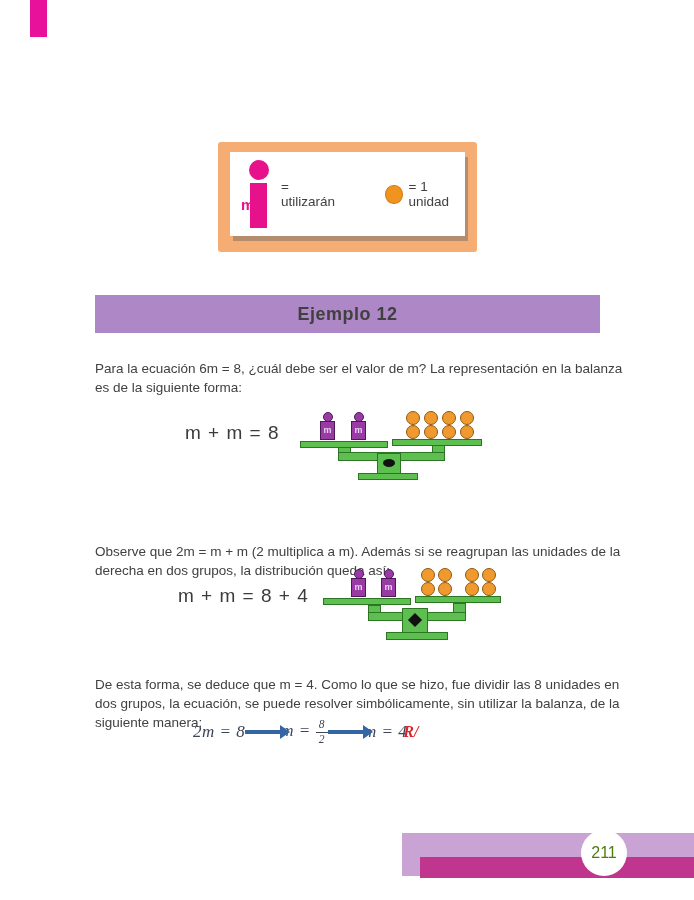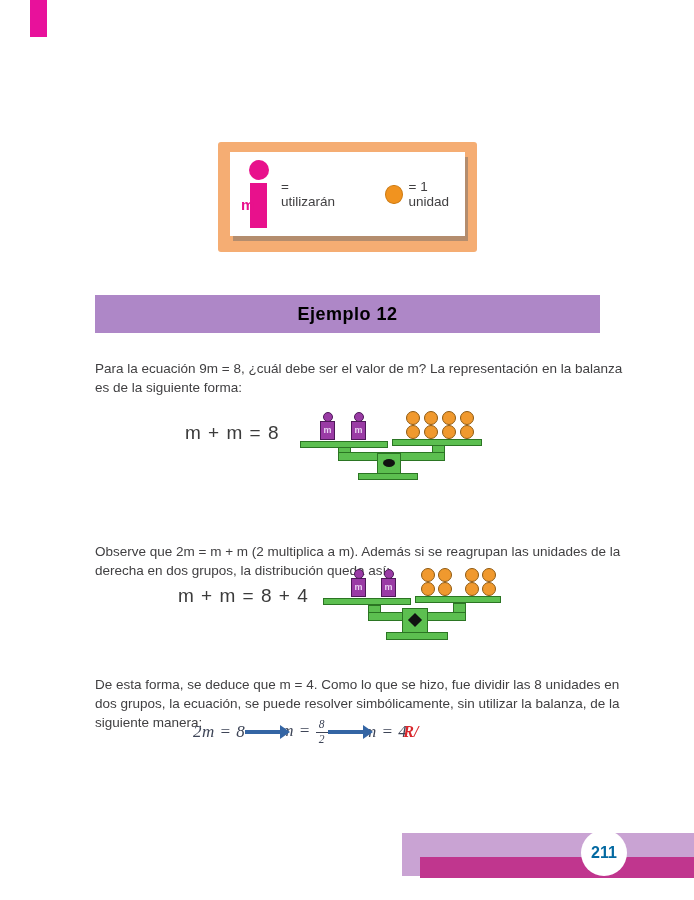--- a/index.html
+++ b/index.html
@@ -27,21 +27,21 @@
   .legend-head{width:20px;height:20px;border-radius:50%;background:#E8118C;margin-left:-1px;margin-bottom:3px;}
   .legend-body{position:relative;width:17px;height:45px;background:#E8118C;}
   .legend-m{position:absolute;left:-9px;top:13px;font-size:15px;font-weight:bold;color:#E8118C;}
   .legend-text{font-size:13.5px;color:#414042;}
   .legend-unit{width:17px;height:17px;border-radius:50%;background:#F1931F;border:1px solid #CE7B12;
                margin-left:46px;margin-right:6px;}
 
   
   .banner{position:absolute;left:95px;top:295px;width:505px;height:38px;background:#AE87C7;
           display:flex;align-items:center;justify-content:center;
-          color:#000000;font-size:18px;font-weight:bold;letter-spacing:0.5px;}
+          color:#404040;font-size:18px;font-weight:bold;letter-spacing:0.5px;}
 
   
   .balance{position:absolute;}
   .bal-1{left:180px;top:408px;width:320px;height:88px;}
   .bal-2{left:175px;top:568px;width:345px;height:82px;}
   .bal-eq{position:absolute;font-size:19px;color:#3b3b3b;letter-spacing:1px;white-space:nowrap;}
   .green{position:absolute;background:#5CBF50;border:1px solid #2B7523;box-sizing:border-box;}
   .pivot-oval{position:absolute;width:12px;height:8px;background:#111;border-radius:50%;}
   .pivot-diamond{position:absolute;width:10px;height:10px;background:#111;transform:rotate(45deg);}
   .bfig{position:absolute;width:15px;}
@@ -67,21 +67,21 @@
   .answer-mark{color:#D9262B;font-weight:bold;font-style:italic;font-size:16px;margin-left:-4px;}
 
   
   .footer-lav{position:absolute;left:402px;top:833px;width:292px;height:24px;background:#C9A3D3;}
   .footer-lav-tab{position:absolute;left:402px;top:833px;width:20px;height:43px;background:#C9A3D3;}
   .footer-mag{position:absolute;left:420px;top:857px;width:274px;height:21px;background:#C0368E;}
   .footer-subject{position:absolute;left:420px;top:837px;width:156px;text-align:right;
                   font-family:"Liberation Serif",serif;font-weight:bold;font-size:15px;color:#3B3B3B;}
   .footer-circle{position:absolute;left:581px;top:830px;width:46px;height:46px;border-radius:50%;
                  background:#ffffff;display:flex;align-items:center;justify-content:center;}
-  .footer-pagenum{color:#0369a1;font-weight:bold;font-size:16px;}
+  .footer-pagenum{color:#4d7c0f;font-weight:normal;font-size:16px;}
 </style>
 </head>
 <body>
 
 <div id="page">
 
   <div class="edge-accent"></div>
 
 
   <div class="legend-frame">
@@ -93,21 +93,21 @@
         </div>
       </div>
       <span class="legend-text">= utilizarán</span>
       <div class="legend-unit"></div>
       <span class="legend-text">= 1 unidad</span>
     </div>
   </div>
 
   <div class="banner">Ejemplo 12</div>
 
-  <div class="para p-1">Para la ecuación 9m = 8, ¿cuál debe ser el valor de m? La representación en la balanza es de la siguiente forma:</div>
+  <div class="para p-1">Para la ecuación 6m = 8, ¿cuál debe ser el valor de m? La representación en la balanza es de la siguiente forma:</div>
 
   <div class="balance bal-1">
     <div class="bal-eq" style="left:5px;top:14px;">m + m = 8</div>
 
     <div class="green" style="left:120px;top:33px;width:88px;height:7px;"></div>
     <div class="green" style="left:212px;top:31px;width:90px;height:7px;"></div>
     <div class="green" style="left:158px;top:39px;width:13px;height:11px;"></div>
     <div class="green" style="left:252px;top:37px;width:13px;height:11px;"></div>
     <div class="green" style="left:158px;top:44px;width:107px;height:9px;"></div>
     <div class="green" style="left:197px;top:45px;width:24px;height:21px;"></div>

